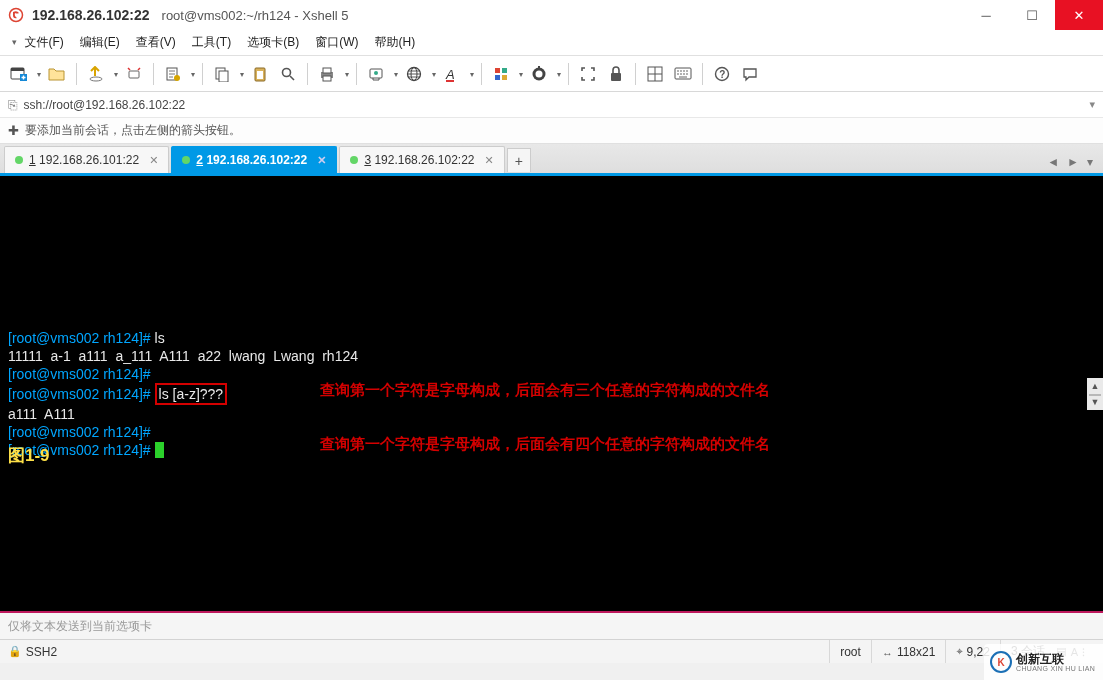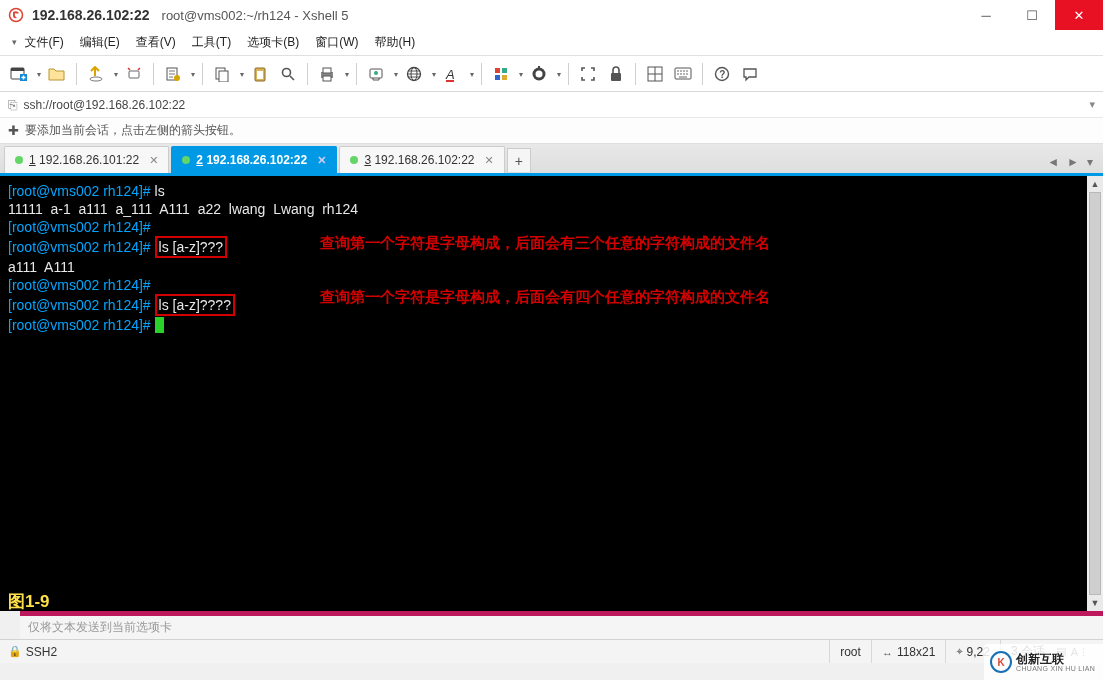--- a/index.html
+++ b/index.html
@@ -40,38 +40,38 @@
 .tab { height: 27px; display: flex; align-items: center; padding: 0 10px; font-size: 12px; background: #f7f7f7; border: 1px solid #ccc; border-bottom: none; border-radius: 2px 2px 0 0; margin-right: 2px; color: #333; }
 .tab .dot { width: 8px; height: 8px; border-radius: 50%; background: #63d667; margin-right: 6px; }
 .tab .tab-x { margin-left: 10px; color: #888; font-size: 11px; }
 .tab.active { background: #0099e6; color: #fff; font-weight: bold; border-color: #0099e6; }
 .tab.active .tab-x { color: #cce; }
 .tab .underline { text-decoration: underline; }
 .tab-new { width: 24px; height: 24px; display: flex; align-items: center; justify-content: center; background: #f5f5f5; border: 1px solid #ccc; border-bottom: none; font-size: 14px; color: #555; margin-bottom: 1px; }
 .tab-controls { margin-left: auto; display: flex; align-items: center; gap: 8px; color: #777; font-size: 12px; padding-right: 6px; margin-bottom: 4px; }
 
 
-.terminal-wrap { position: relative; height: 435px; background: #000; display: flex; }
+.terminal-wrap { position: relative; height: 435px; background: #000; display: flex; align-items: center; }
 .terminal { flex: 1; padding: 6px 8px; font-family: "Consolas","Courier New",monospace; font-size: 14px; line-height: 18px; color: #f0f0f0; position: relative; }
 .term-line { white-space: pre; }
 .prompt-br { color: #00a6ff; }
 .prompt-host { color: #00a6ff; }
 .prompt-path { color: #00a6ff; }
 .cmd-txt { color: #e8e8e8; }
 .red-box { display: inline-block; border: 2px solid #d40000; padding: 0 2px; margin-left: 0; }
 .red-note { color: #d40000; font-family: "Microsoft YaHei", sans-serif; font-size: 15px; font-weight: bold; position: absolute; white-space: nowrap; }
 .fig-label { color: #fde047; font-family: Liberation Sans, sans-serif; font-size: 17px; font-weight: bold; position: absolute; left: 8px; bottom: 0; }
 .cursor { display: inline-block; width: 9px; height: 16px; background: #2bd12b; vertical-align: text-bottom; }
 .terminal-wrap .vscroll { width: 16px; background: #f0f0f0; display: flex; flex-direction: column; }
 .vscroll .arrow { height: 16px; display: flex; align-items: center; justify-content: center; font-size: 9px; color: #555; background: #eaeaea; }
 .vscroll .track { flex: 1; background: #f0f0f0; position: relative; }
 .vscroll .thumb { position: absolute; left: 2px; right: 2px; top: 0; height: 100%; background: #cfcfcf; border: 1px solid #b8b8b8; }
 
 
-.inputbar { height: 28px; background: #f5f5f5; border-top: 5px solid #be185d; display: flex; align-items: center; padding: 0 8px; font-size: 12px; color: #999; margin-left: 20px; }
+.inputbar { height: 28px; background: #f5f5f5; border-top: 2px solid #be185d; display: flex; align-items: center; padding: 0 8px; font-size: 12px; color: #999; }
 
 
 .statusbar { height: 24px; background: #f4f4f4; border-top: 1px solid #d3d3d3; display: flex; align-items: center; font-size: 12px; color: #333; padding: 0 8px; }
 .statusbar .status-seg { padding: 0 10px; border-left: 1px solid #d8d8d8; height: 100%; display: flex; align-items: center; gap: 4px; }
 .statusbar .status-seg:first-child { border-left: none; flex: 1; padding-left: 0; }
 .statusbar .sicon { font-size: 11px; color: #555; }
 
 
 .watermark { position: absolute; right: 0; bottom: 0; height: 36px; background: rgba(255,255,255,0.85); display: flex; align-items: center; padding: 0 8px 0 6px; gap: 4px; font-size: 11px; color: #333; border-top-left-radius: 4px; }
 .wm-logo { width: 22px; height: 22px; border: 2px solid #1b6fb5; border-radius: 50%; display: flex; align-items: center; justify-content: center; font-weight: bold; color: #d43; font-size: 10px; }
@@ -286,21 +286,20 @@
 
 <div class="terminal-wrap">
   <div class="terminal">
     <div class="term-line"><span class="prompt-br">[</span><span class="prompt-host">root</span><span class="prompt-br">@</span><span class="prompt-host">vms002</span> <span class="prompt-path">rh124</span><span class="prompt-br">]# </span><span class="cmd-txt">ls</span></div>
     <div class="term-line cmd-txt">11111  a-1  a111  a_111  A111  a22  lwang  Lwang  rh124</div>
     <div class="term-line"><span class="prompt-br">[</span><span class="prompt-host">root</span><span class="prompt-br">@</span><span class="prompt-host">vms002</span> <span class="prompt-path">rh124</span><span class="prompt-br">]#</span></div>
     <div class="term-line"><span class="prompt-br">[</span><span class="prompt-host">root</span><span class="prompt-br">@</span><span class="prompt-host">vms002</span> <span class="prompt-path">rh124</span><span class="prompt-br">]# </span><span class="red-box cmd-txt">ls [a-z]???</span></div>
     <div class="red-note" style="top:58px; left:320px;">查询第一个字符是字母构成，后面会有三个任意的字符构成的文件名</div>
     <div class="term-line cmd-txt">a111  A111</div>
     <div class="term-line"><span class="prompt-br">[</span><span class="prompt-host">root</span><span class="prompt-br">@</span><span class="prompt-host">vms002</span> <span class="prompt-path">rh124</span><span class="prompt-br">]#</span></div>
-    <div class="term-line"><span class="prompt-br">[</span><span class="prompt-host">root</span><span class="prompt-br">@</span><span class="prompt-host">vms002</span> <span class="prompt-path">rh124</span><span class="prompt-br">]# </span><span class="red-box cmd-txt">ls [a-z]????</span></div>
     <div class="red-note" style="top:112px; left:320px;">查询第一个字符是字母构成，后面会有四个任意的字符构成的文件名</div>
     <div class="term-line"><span class="prompt-br">[</span><span class="prompt-host">root</span><span class="prompt-br">@</span><span class="prompt-host">vms002</span> <span class="prompt-path">rh124</span><span class="prompt-br">]# </span><span class="cursor"></span></div>
     <div class="fig-label">图1-9</div>
   </div>
   <div class="vscroll">
     <div class="arrow">▲</div>
     <div class="track">
         <div class="thumb"></div>
       </div>
     <div class="arrow">▼</div>

